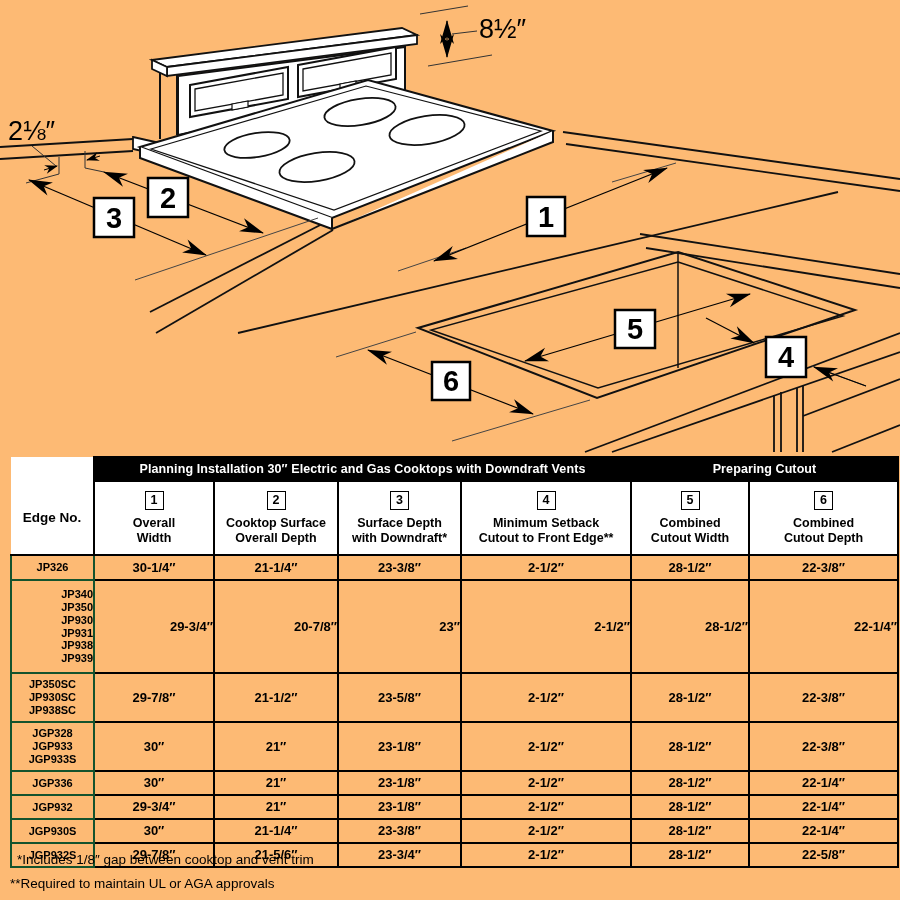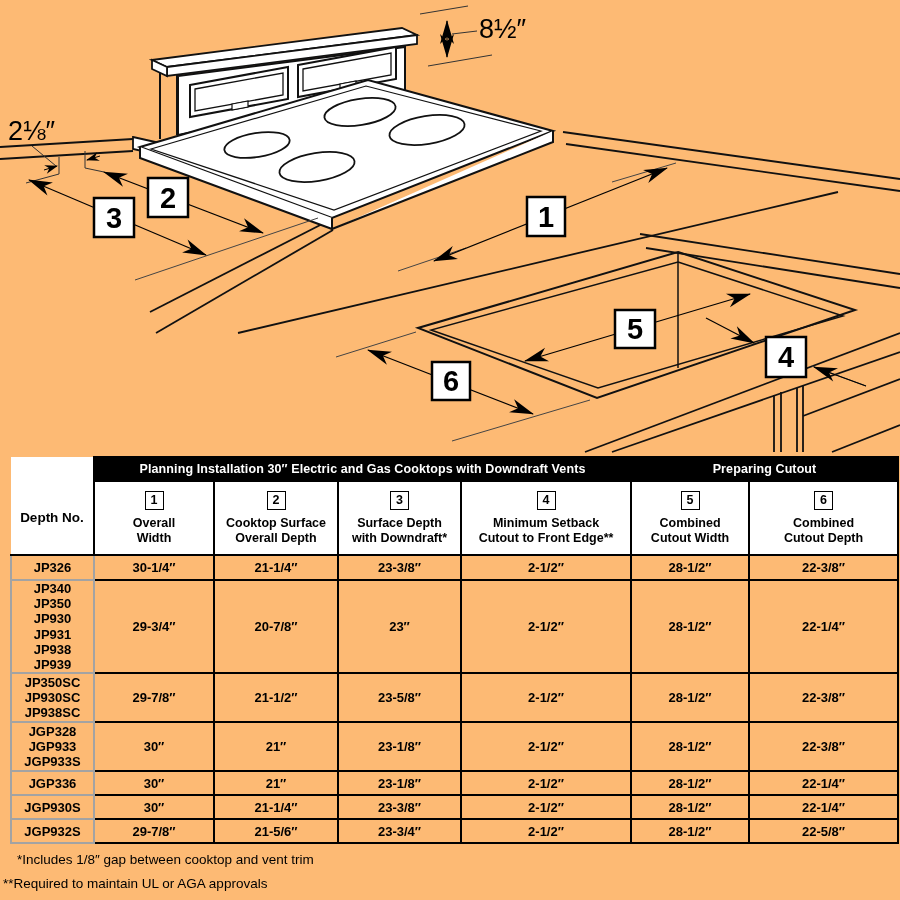--- a/index.html
+++ b/index.html
@@ -19,30 +19,30 @@
   td.chead{border:2px solid #000;background:#fff;height:72px;
            font-size:12.5px;font-weight:bold;line-height:1.15;}
   td.mhead{border-right:2px solid #000;border-bottom:2px solid #000;background:#fff;
            text-align:left;vertical-align:bottom;font-size:13.5px;font-weight:bold;
            padding:0 0 4px 4px;}
   .num-box{display:block;width:17px;height:17px;line-height:16px;margin:0 auto 6px auto;
            border:1.5px solid #000;font-size:12.5px;font-weight:bold;text-align:center;}
   .col-label{white-space:pre-line;}
   td.cell{border:2px solid #000;font-size:13px;font-weight:bold;white-space:pre-line;
           line-height:1.17;}
-  td.model{border:2px solid #a3a3a3;font-size:13px;font-weight:bold;white-space:pre-line;
+  td.model{border:2px solid #14532d;font-size:11px;font-weight:bold;white-space:pre-line;
            line-height:1.17;}
   tr.r-jp326 td{height:23px;}
-  tr.r-jp340 td{height:91px;}
+  tr.r-jp340 td{height:91px;text-align:right;}
   tr.r-jp350sc td{height:47px;margin-top:12px;}
   tr.r-jgp328 td{height:47px;text-align:center;}
   tr.r-single td{height:22px;}
   .footnote{position:absolute;font-size:13.5px;color:#000;white-space:nowrap;}
   .fn1{left:17px;top:852px;}
-  .fn2{left:3px;top:876px;}
+  .fn2{left:10px;top:876px;}
 </style>
 </head>
 <body>
 
 <div class="stage">
 
   <div class="diagram-wrap">
   <svg width="900" height="456" viewBox="0 0 900 456">
     <defs>
       <marker id="ah" markerUnits="userSpaceOnUse" markerWidth="26" markerHeight="18" refX="24" refY="9" orient="auto-start-reverse">
@@ -181,21 +181,21 @@
           <col style="width:118px">
         <col style="width:149px">
       </colgroup>
       <tbody>
           <tr class="band-row">
         <td class="blank"></td>
         <td class="band" colspan="4">Planning Installation 30″ Electric and Gas Cooktops with Downdraft Vents</td>
         <td class="band" colspan="2">Preparing Cutout</td>
       </tr>
       <tr>
-        <td class="mhead">Depth No.</td>
+        <td class="mhead">Edge No.</td>
         <td class="chead">
           <span class="num-box">1</span>
           <span class="col-label">Overall
 Width</span>
         </td>
         <td class="chead">
           <span class="num-box">2</span>
           <span class="col-label">Cooktop Surface
 Overall Depth</span>
         </td>
@@ -268,20 +268,29 @@
       <tr class="r-single">
         <td class="model">JGP336</td>
         <td class="cell">30″</td>
         <td class="cell">21″</td>
         <td class="cell">23-1/8″</td>
         <td class="cell">2-1/2″</td>
         <td class="cell">28-1/2″</td>
         <td class="cell">22-1/4″</td>
       </tr>
       <tr class="r-single">
+        <td class="model">JGP932</td>
+        <td class="cell">29-3/4″</td>
+        <td class="cell">21″</td>
+        <td class="cell">23-1/8″</td>
+        <td class="cell">2-1/2″</td>
+        <td class="cell">28-1/2″</td>
+        <td class="cell">22-1/4″</td>
+      </tr>
+      <tr class="r-single">
         <td class="model">JGP930S</td>
         <td class="cell">30″</td>
         <td class="cell">21-1/4″</td>
         <td class="cell">23-3/8″</td>
         <td class="cell">2-1/2″</td>
         <td class="cell">28-1/2″</td>
         <td class="cell">22-1/4″</td>
       </tr>
       <tr class="r-single">
         <td class="model">JGP932S</td>

